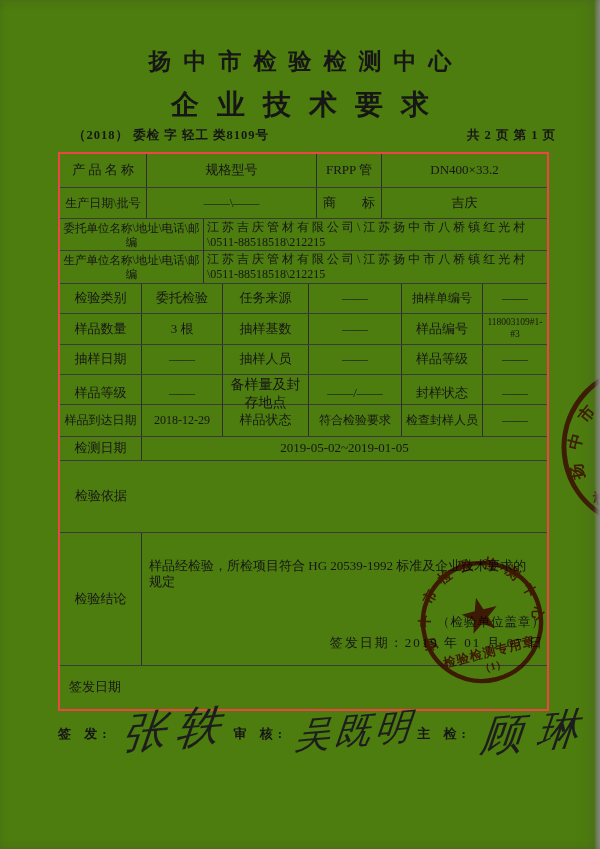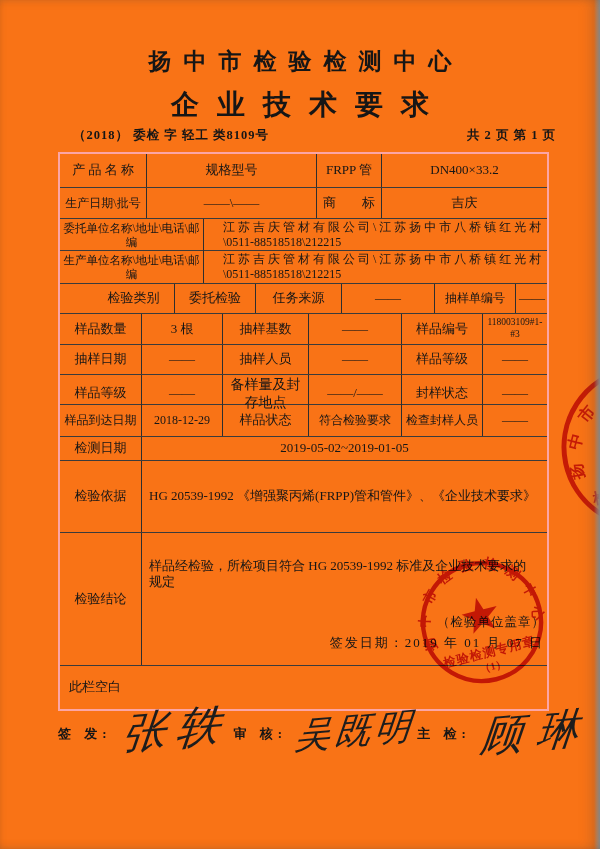--- a/index.html
+++ b/index.html
@@ -2,21 +2,21 @@
 <html><head>
 <meta charset="utf-8">
 <style>
   html,body{margin:0;padding:0;}
   body{
     width:600px;height:849px;position:relative;
     background:#fdfdfc;color:#161616;
     font-family:"Liberation Serif","DejaVu Serif",serif;
     overflow:hidden;
   }
-  .paper{position:absolute;inset:0;background:#f97316;overflow:hidden;}
+  .paper{position:absolute;inset:0;background:#4d7c0f;overflow:hidden;}
   .paper::after{
     content:"";position:absolute;inset:0;pointer-events:none;
     box-shadow:inset -12px 0 16px -9px rgba(70,70,68,.5),
                inset 0 -6px 10px -7px rgba(70,70,68,.25),
                inset 0 5px 8px -6px rgba(70,70,68,.18),
                inset 6px 0 9px -7px rgba(70,70,68,.18);
   }
   .scan-edge{position:absolute;top:0;right:0;width:6px;height:100%;
     background:linear-gradient(to right,rgba(180,180,178,0),#aaaaa8);}
 
@@ -24,40 +24,40 @@
   .org-title{position:absolute;top:46px;left:0;width:100%;text-align:center;
     font-size:23px;font-weight:bold;letter-spacing:12px;text-indent:12px;}
   .report-title{position:absolute;top:86px;left:0;width:100%;text-align:center;
     font-size:28px;font-weight:bold;letter-spacing:18px;text-indent:18px;}
   .meta-row{position:absolute;top:127px;left:73px;right:44px;
     display:flex;justify-content:space-between;
     font-size:12.5px;font-weight:bold;letter-spacing:1px;}
 
   
   .report-table{position:absolute;left:58px;top:152px;width:487px;
-    border:2px solid #fca5a5;background:transparent;}
+    border:2px solid #ef4444;background:transparent;}
   .trow{display:grid;border-bottom:1px solid #3b3b3b;}
   .trow:last-child{border-bottom:none;}
   .cell{display:flex;align-items:center;justify-content:center;
     border-right:1.4px solid #2e2e2e;font-size:13px;line-height:1.25;
     padding:1px 3px;box-sizing:border-box;text-align:center;}
   .cell:last-child{border-right:none;}
   .cell.left{justify-content:flex-start;text-align:left;}
   .lbl{font-weight:normal;}
   .small{font-size:14px;}
   .tiny{font-size:9.5px;letter-spacing:0;}
   .mid{font-size:12px;}
   .pre{white-space:pre-line;}
   .rowA{grid-template-columns:87px 170px 65px 1fr;height:33px;}
   .rowA2{grid-template-columns:87px 170px 65px 1fr;height:30px;}
-  .rowB{grid-template-columns:144px 1fr;gap:16px;}
+  .rowB{grid-template-columns:144px 1fr;}
   .rowB1{height:31px;}
   .rowB2{height:32px;}
   .rowC{grid-template-columns:82px 81px 86px 93px 81px 1fr;}
-  .rc5{height:29px;padding-left:33px;}.rc6{height:30px;}.rc7{height:29px;}.rc8{height:29px;}.rc9{height:31px;}
+  .rc5{height:29px;}.rc6{height:30px;}.rc7{height:29px;}.rc8{height:29px;}.rc9{height:31px;}
   .rowD{grid-template-columns:82px 1fr;}
   .rd10{height:23px;}.rd11{height:71px;}.rd12{height:132px;}.rd13{height:43px;}
   .basis-cell{justify-content:flex-start;text-align:left;padding-left:7px;}
   .conclusion-cell{position:relative;align-items:flex-start;justify-content:flex-start;
     text-align:left;padding:25px 10px 0 7px;}
   .seal-note{position:absolute;right:2px;top:82px;font-size:12.5px;letter-spacing:1px;}
   .issue-date{position:absolute;right:3px;top:102px;font-size:13px;letter-spacing:2px;}
   .remark-val{justify-content:flex-start;text-align:left;padding-left:9px;}
 
   
@@ -162,34 +162,33 @@
       <div class="cell">——</div>
     </div>
 
     <div class="trow rowD rd10">
       <div class="cell lbl">检测日期</div>
       <div class="cell">2019-05-02~2019-01-05</div>
     </div>
 
     <div class="trow rowD rd11">
       <div class="cell lbl">检验依据</div>
-      <div class="cell basis-cell">HG 20539-1992 《增强聚丙烯(FRPP)管和管件》、《企业技术要求》</div>
     </div>
 
     <div class="trow rowD rd12">
       <div class="cell lbl">检验结论</div>
       <div class="cell conclusion-cell">
         <span>样品经检验，所检项目符合 HG 20539-1992 标准及企业技术要求的规定</span>
         <span class="seal-note">（检验单位盖章）</span>
         <span class="issue-date">签发日期：2019 年 01 月 07 日</span>
       </div>
     </div>
 
     <div class="trow rowD rd13">
-      <div class="cell remark-val">此栏空白</div>
+      <div class="cell remark-val">签发日期</div>
     </div>
 
   </div>
 
   <svg class="stamp-big" viewBox="0 0 140 140">
     <g transform="rotate(-14 70 70)" fill="none">
       <circle cx="70" cy="70" r="59" stroke="#c4242b" stroke-width="4.4"></circle>
       <path id="arcBig" d="M 22,88 A 52,52 0 1 1 118,88" fill="none"></path>
       <text font-size="13.5" font-weight="bold" fill="#c4242b" letter-spacing="9">
         <textPath href="#arcBig" startOffset="3">扬中市检验检测中心</textPath>

